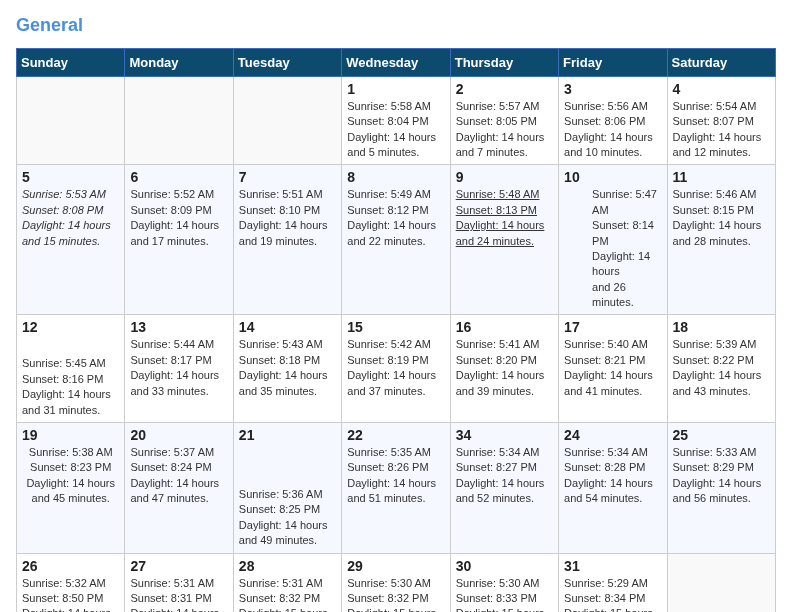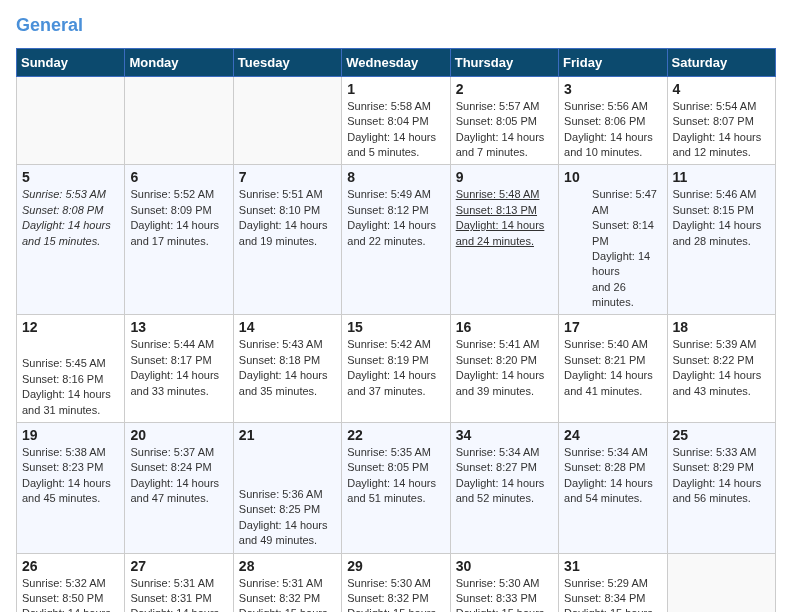--- a/index.html
+++ b/index.html
@@ -250,21 +250,21 @@
           <span class="day-number">18</span>
           <div class="day-info" style="white-space: pre-line;">Sunrise: 5:39 AM
 Sunset: 8:22 PM
 Daylight: 14 hours
 and 43 minutes.</div>
         </td>
       </tr>
       <tr>
         <td>
           <span class="day-number">19</span>
-          <div class="day-info" style="white-space: pre-line;">Sunrise: 5:38 AM
+          <div class="day-info" style="white-space: pre-line; text-align: center;">Sunrise: 5:38 AM
 Sunset: 8:23 PM
 Daylight: 14 hours
 and 45 minutes.</div>
         </td>
         <td>
           <span class="day-number">20</span>
           <div class="day-info" style="white-space: pre-line;">Sunrise: 5:37 AM
 Sunset: 8:24 PM
 Daylight: 14 hours
 and 47 minutes.</div>
@@ -272,21 +272,21 @@
         <td>
           <span class="day-number">21</span>
           <div class="day-info" style="white-space: pre-line; margin-top: 44px;">Sunrise: 5:36 AM
 Sunset: 8:25 PM
 Daylight: 14 hours
 and 49 minutes.</div>
         </td>
         <td>
           <span class="day-number">22</span>
           <div class="day-info" style="white-space: pre-line;">Sunrise: 5:35 AM
-Sunset: 8:05 PM
+Sunset: 8:26 PM
 Daylight: 14 hours
 and 51 minutes.</div>
         </td>
         <td>
           <span class="day-number">34</span>
           <div class="day-info" style="white-space: pre-line;">Sunrise: 5:34 AM
 Sunset: 8:27 PM
 Daylight: 14 hours
 and 52 minutes.</div>
         </td>

